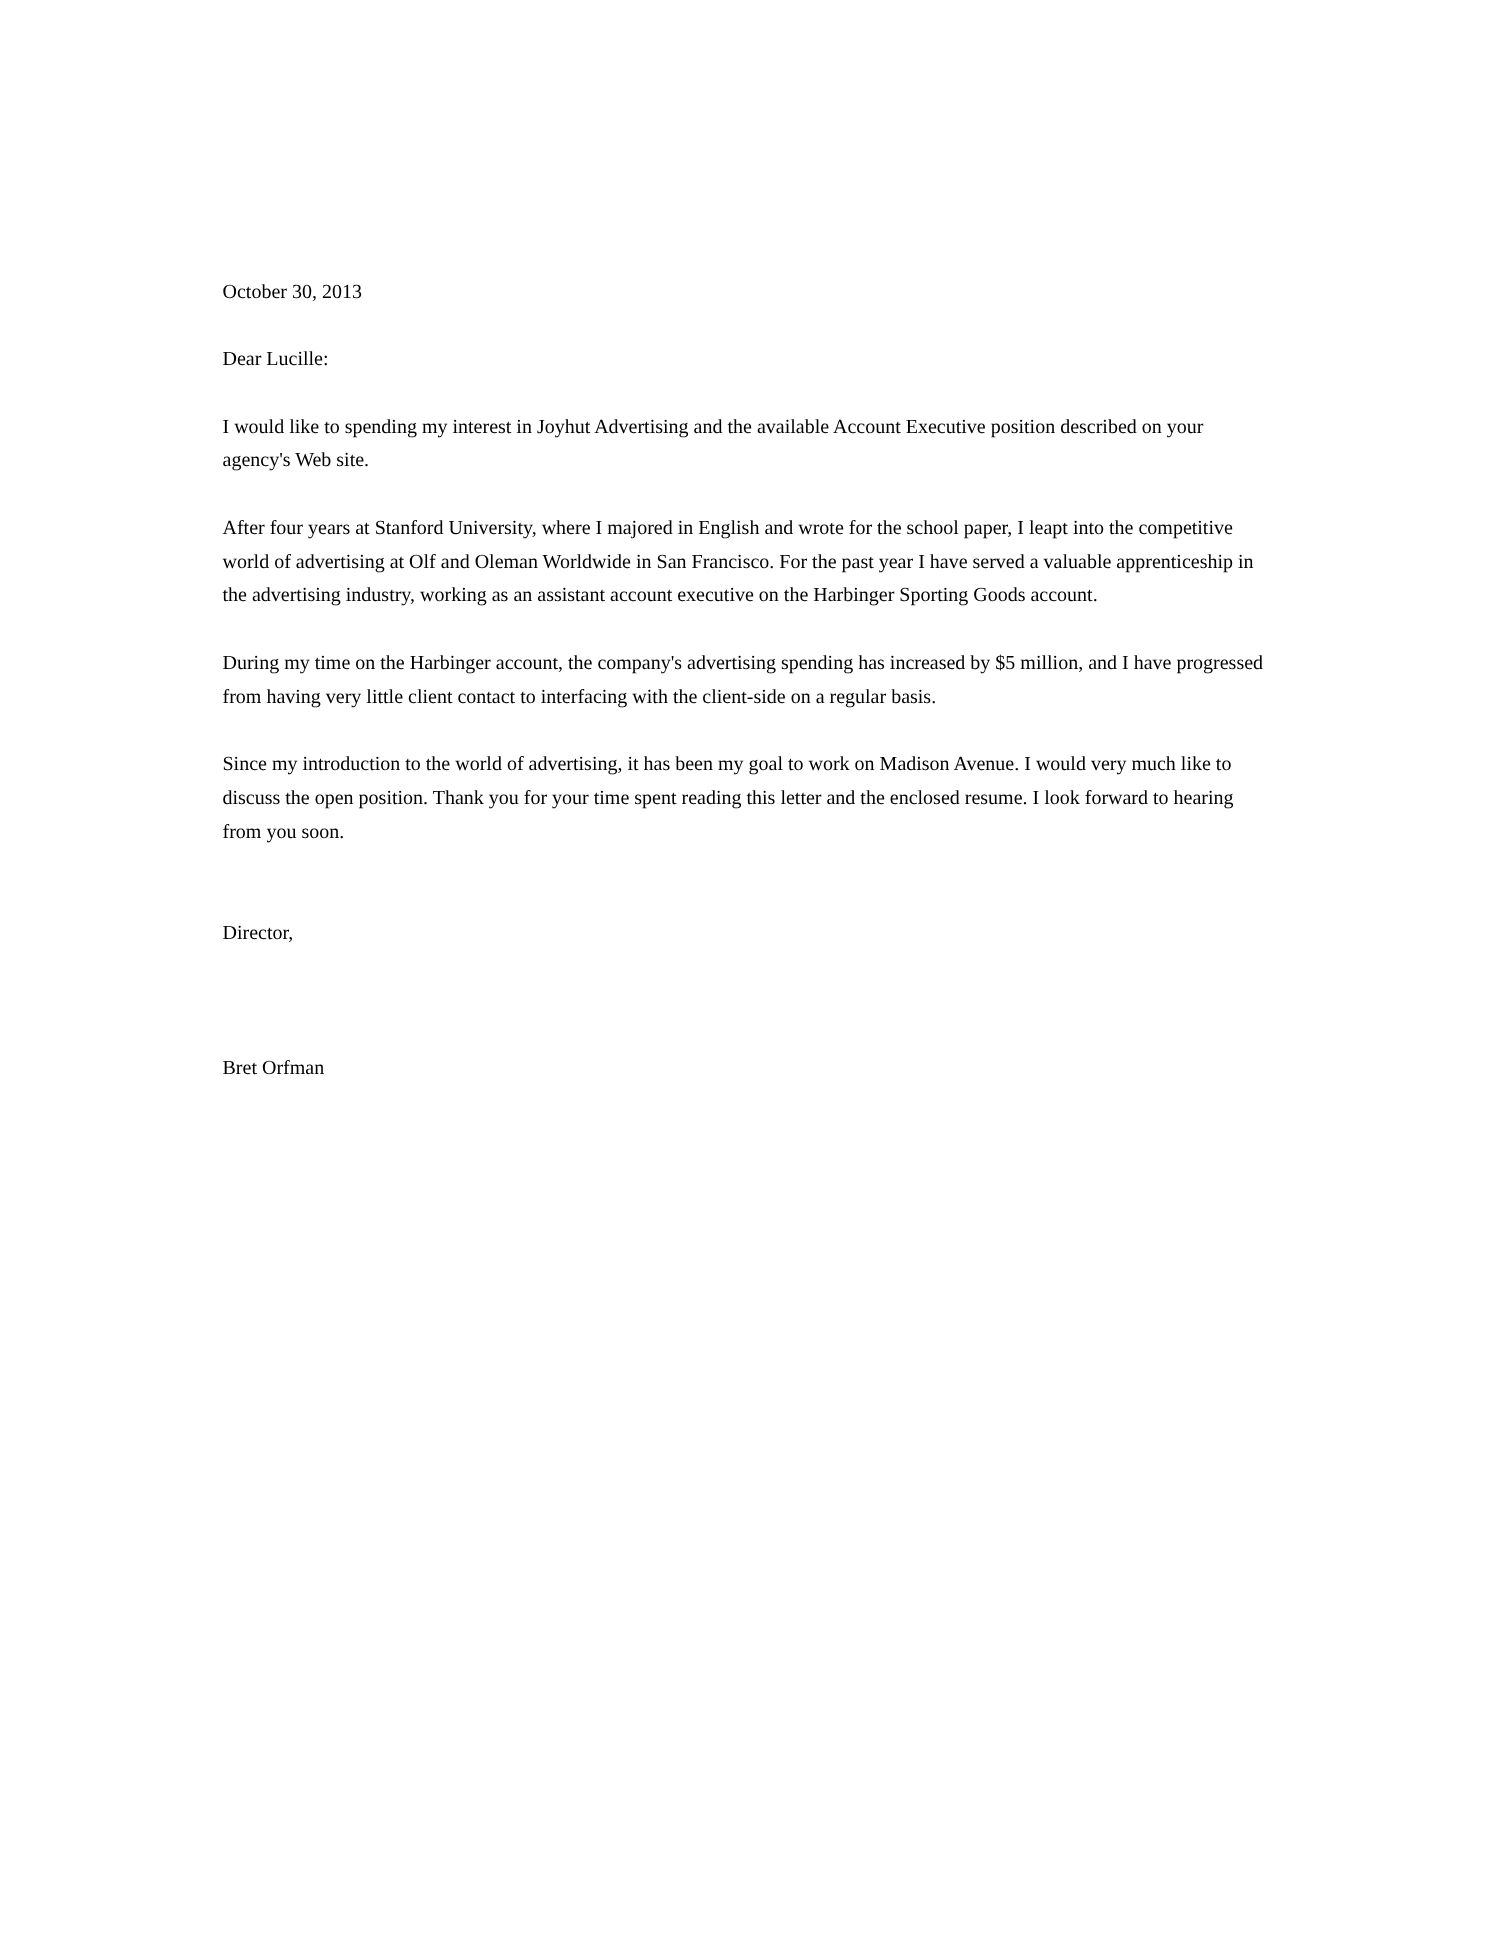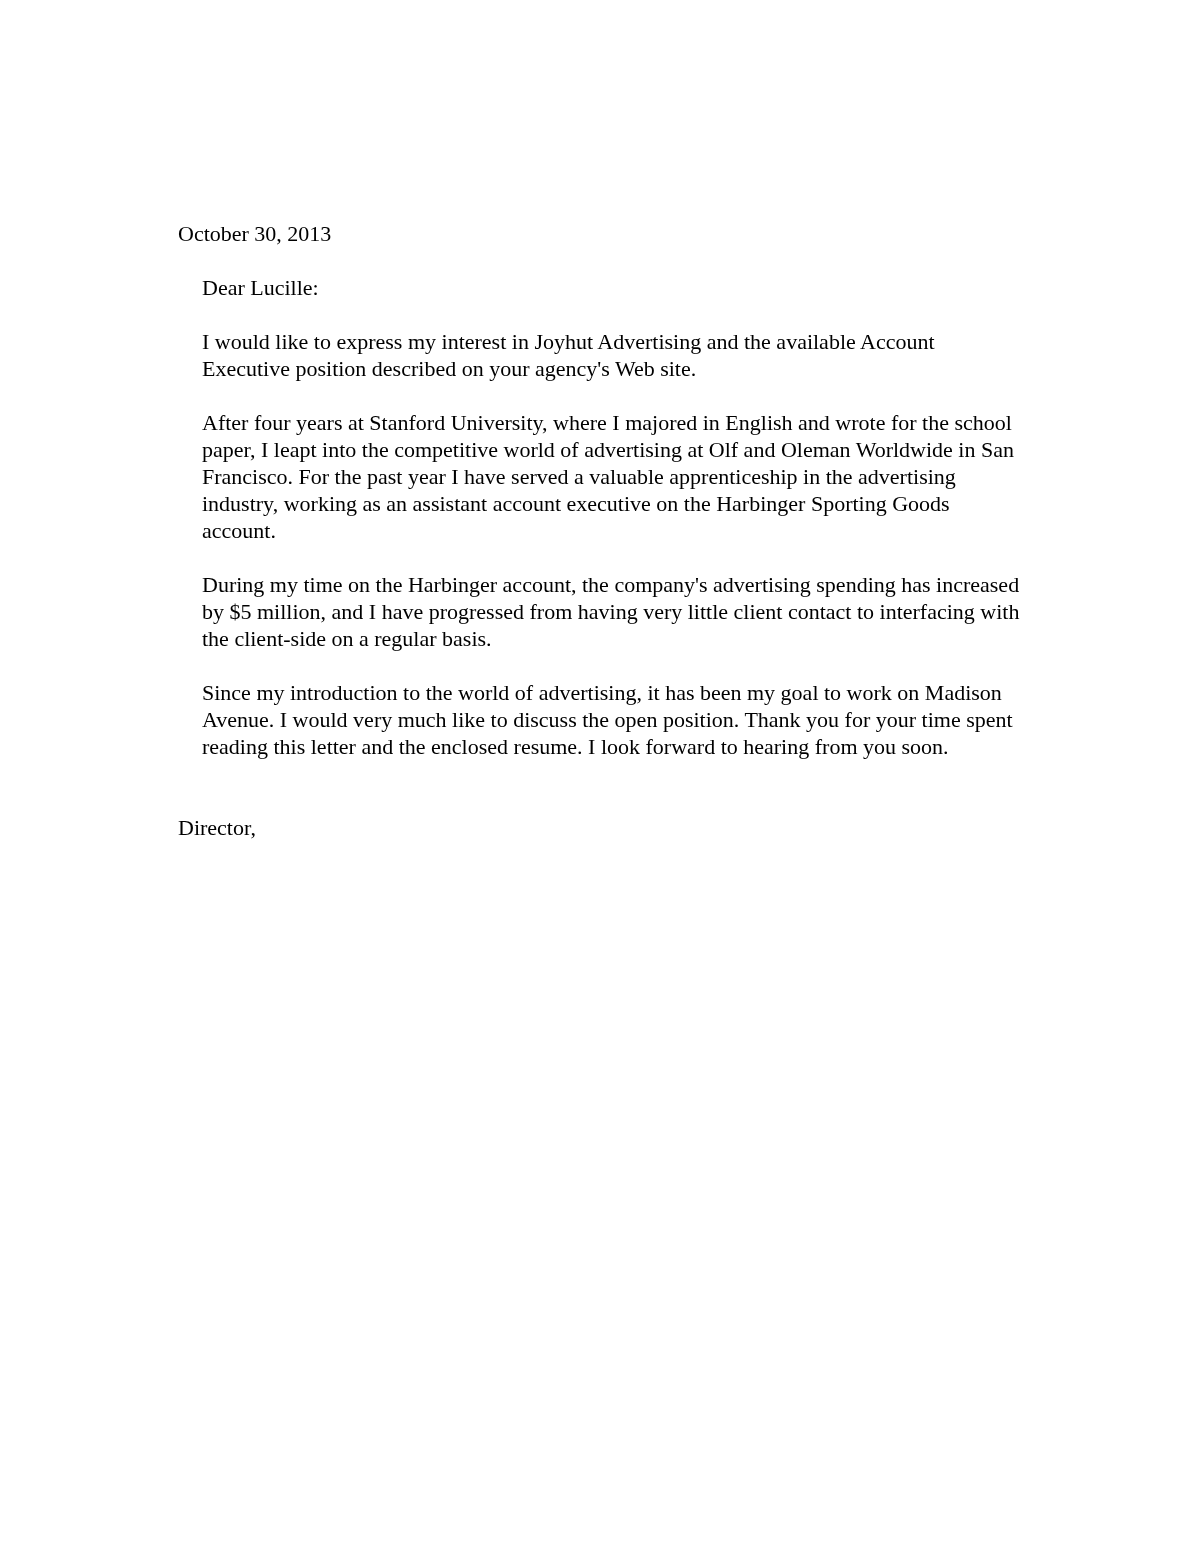--- a/index.html
+++ b/index.html
@@ -8,51 +8,52 @@
     background: #ffffff;
   }
   .page {
     position: relative;
     width: 1200px;
     height: 1553px;
     box-sizing: border-box;
     background: #ffffff;
     color: #000000;
     font-family: "Liberation Serif", "DejaVu Serif", serif;
-    font-size: 22px;
+    font-size: 16px;
     line-height: 27px;
     padding: 220px 180px 0 178px;
     overflow: hidden;
   }
   .block {
     margin: 0;
     padding: 0;
     max-width: 840px;
     white-space: pre-wrap;
   }
-  .gap-1 { margin-top: 27px; margin-left: 24px; }   
+  .gap-1 { margin-top: 27px; }   
   .gap-2 { margin-top: 54px; }   
   .line { display: block; }
 </style>
 </head>
 <body>
 
 <div class="page">
 
   <p class="block">October 30, 2013</p>
 
 
   <p class="block gap-1">Dear Lucille:</p>
 
-  <p class="block gap-1">I would like to express my interest in Joyhut Advertising and the available Account Executive position described on your agency's Web site.</p>
+  <p class="block gap-1">I would like to spending my interest in Joyhut Advertising and the available Account Executive position described on your agency's Web site.</p>
   <p class="block gap-1">After four years at Stanford University, where I majored in English and wrote for the school paper, I leapt into the competitive world of advertising at Olf and Oleman Worldwide in San Francisco. For the past year I have served a valuable apprenticeship in the advertising industry, working as an assistant account executive on the Harbinger Sporting Goods account.</p>
   <p class="block gap-1">During my time on the Harbinger account, the company's advertising spending has increased by $5 million, and I have progressed from having very little client contact to interfacing with the client-side on a regular basis.</p>
   <p class="block gap-1">Since my introduction to the world of advertising, it has been my goal to work on Madison Avenue. I would very much like to discuss the open position. Thank you for your time spent reading this letter and the enclosed resume. I look forward to hearing from you soon.</p>
 
   <p class="block gap-2">Director,</p>
 
   <div class="block gap-1">
+    <span class="line">Bret Orfman</span>
     
     
     
   </div>
 
 </div>
 
 </body></html>

